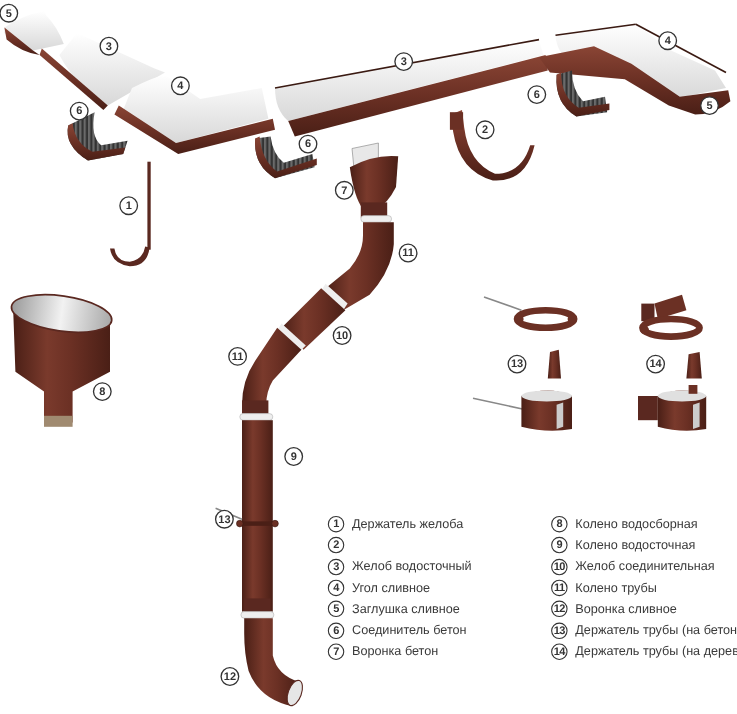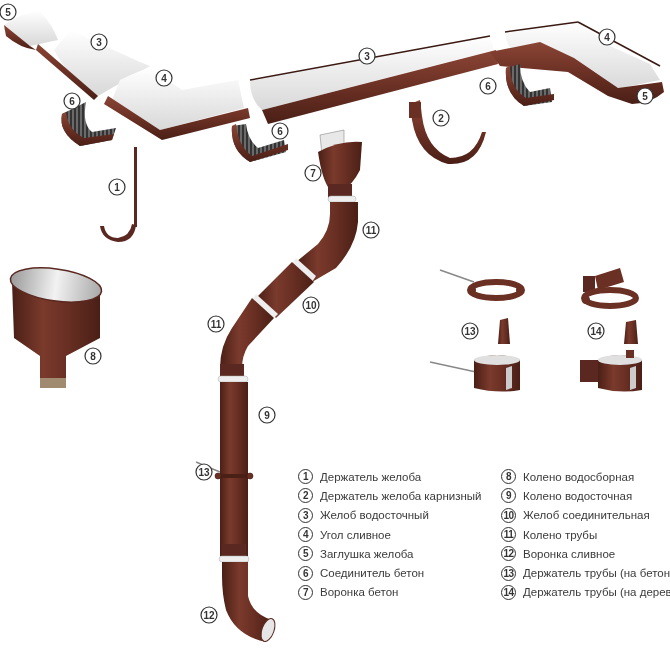--- a/index.html
+++ b/index.html
@@ -242,33 +242,32 @@
     </g>
 </svg>
 
 <div class="legend" id="legend-left">
     <div class="legend-item">
       <span class="legend-num">1</span>
       <span>Держатель желоба</span>
     </div>
     <div class="legend-item">
       <span class="legend-num">2</span>
-      <span>Держатель желоба карнизный</span>
     </div>
     <div class="legend-item">
       <span class="legend-num">3</span>
       <span>Желоб водосточный</span>
     </div>
     <div class="legend-item">
       <span class="legend-num">4</span>
       <span>Угол сливное</span>
     </div>
     <div class="legend-item">
       <span class="legend-num">5</span>
-      <span>Заглушка желоба</span>
+      <span>Заглушка сливное</span>
     </div>
     <div class="legend-item">
       <span class="legend-num">6</span>
       <span>Соединитель бетон</span>
     </div>
     <div class="legend-item">
       <span class="legend-num">7</span>
       <span>Воронка бетон</span>
     </div>
   </div>

